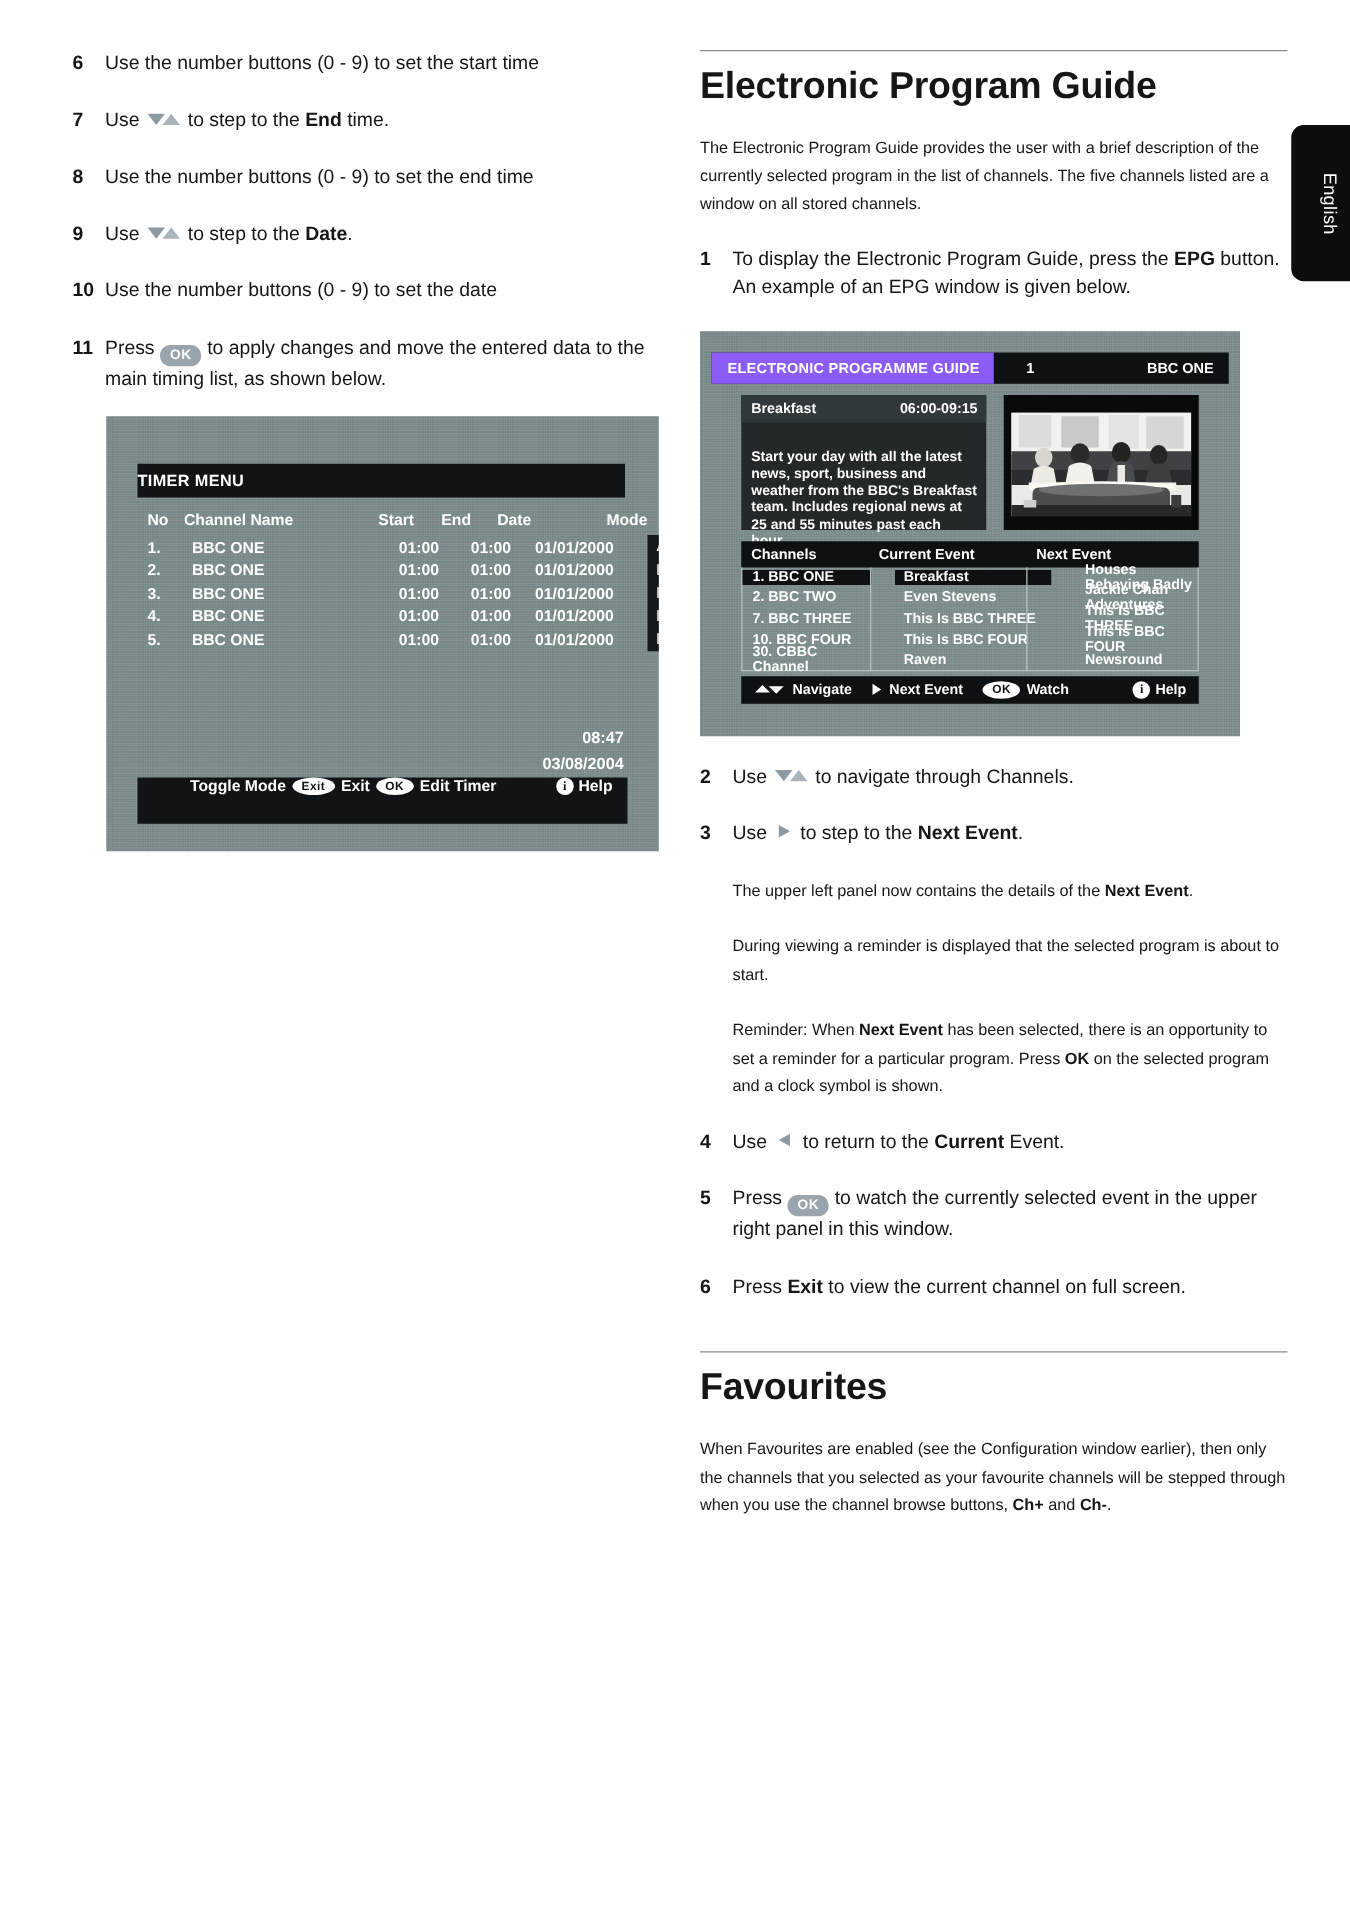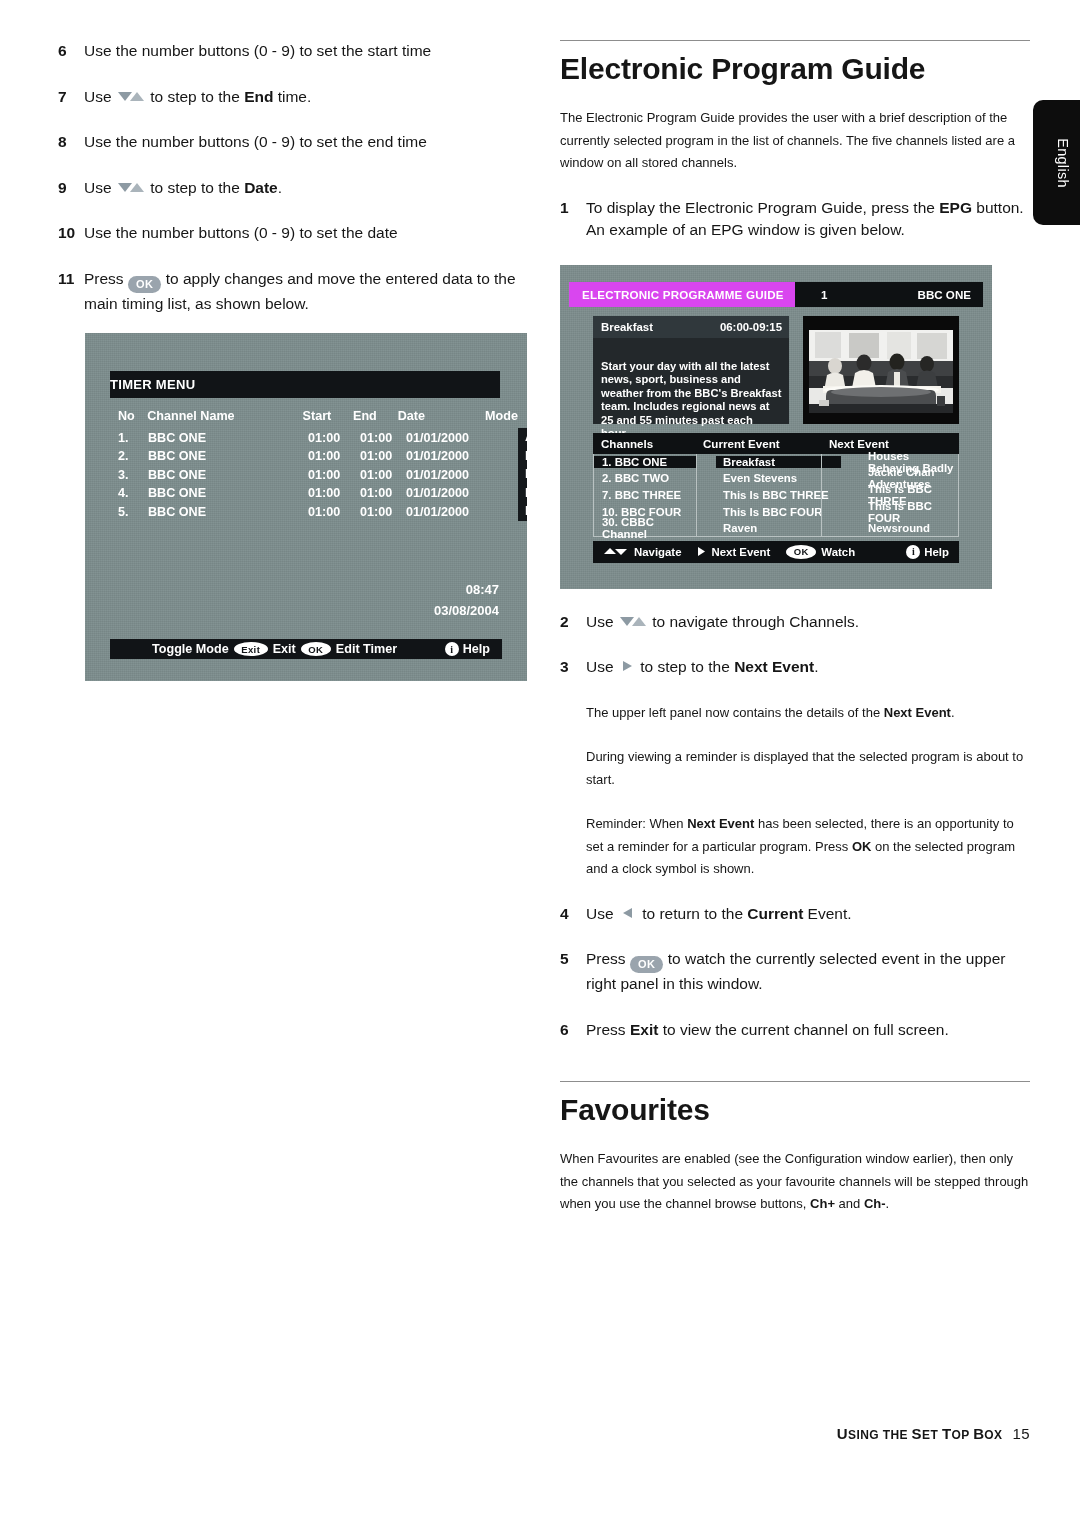--- a/index.html
+++ b/index.html
@@ -85,21 +85,21 @@
     display:flex; align-items:center;
   }
   .timer-title span {
     font-size:13px; font-weight:bold; letter-spacing:.3px;
   }
 
   .timer-table {
     position:absolute; left:33px; top:74px; width:400px;
     font-size:12.6px; font-weight:bold;
   }
-  .tm-row { display:flex; height:18.5px; align-items:center; }
+  .tm-row { display:flex; height:18.5px; align-items:center;justify-content:space-between; }
   .tm-row.head { font-weight:bold; margin-bottom:3px; }
   .c-no    { width:30px; }
   .c-name  { width:160px; }
   .c-start { width:52px; }
   .c-end   { width:46px; }
   .c-date  { width:90px; }
   .c-mode  { width:auto; }
 
   .mode-stack {
     position:absolute; left:433px; top:95px;
@@ -114,23 +114,23 @@
     font-size:12.6px; font-weight:bold;
     padding-left:7px;
   }
 
   .timer-clock {
     position:absolute; right:28px; top:246px;
     text-align:right; font-size:13px; font-weight:bold; line-height:21px;
   }
 
   .timer-bar {
-    position:absolute; left:25px; right:25px; bottom:22px; height:20px;
+    position:absolute; left:25px; right:25px; bottom:22px; height:37px;
     background:#111417;
-    display:flex; align-items:center;
+    display:flex; align-items:flex-start;
     font-size:12.6px; font-weight:bold;
   }
   .bar-pad { padding-left:42px; }
 
   .pill {
     display:inline-flex; align-items:center; justify-content:center;
     background:#ffffff; color:#111417;
     border-radius:50%/50%;
     height:14px; min-width:30px;
     font-size:9.5px; font-weight:bold; letter-spacing:.4px;
@@ -147,21 +147,21 @@
 
   
   .epg-shot { width:432px; height:324px; margin:0 0 22px 0; }
 
   .epg-head {
     position:absolute; left:9px; right:9px; top:17px; height:25px;
     background:#0e1113;
     display:flex; align-items:center;
   }
   .epg-head .lbl {
-    background:#d946ef; height:25px; width:226px;
+    background:#8b5cf6; height:25px; width:226px;
     display:flex; align-items:center;
     font-size:11.6px; font-weight:bold; letter-spacing:.2px;
     padding-left:13px;
   }
   .epg-head .chno { font-size:11.6px; font-weight:bold; padding-left:26px; }
   .epg-head .chname {
     font-size:11.6px; font-weight:bold; margin-left:auto; padding-right:12px;
   }
 
   .epg-desc {
@@ -534,17 +534,14 @@
       <div class="num">6</div>
       <div class="body">Press <b>Exit</b> to view the current channel on full screen.</div>
     </div>
 
     <div class="rule"></div>
     <h1 class="sect">Favourites</h1>
 
     <div class="para" style="margin-left:0">When Favourites are enabled (see the Configuration window earlier), then only the channels that you selected as your favourite channels will be stepped through when you use the channel browse buttons, <b>Ch+</b> and <b>Ch-</b>.</div>
   </div>
 
-  <div class="footer">
-    <span>U<span class="sc">SING THE </span>S<span class="sc">ET </span>T<span class="sc">OP </span>B<span class="sc">OX</span></span><span class="pageno">15</span>
-  </div>
 
 </div>
 
 </body></html>

